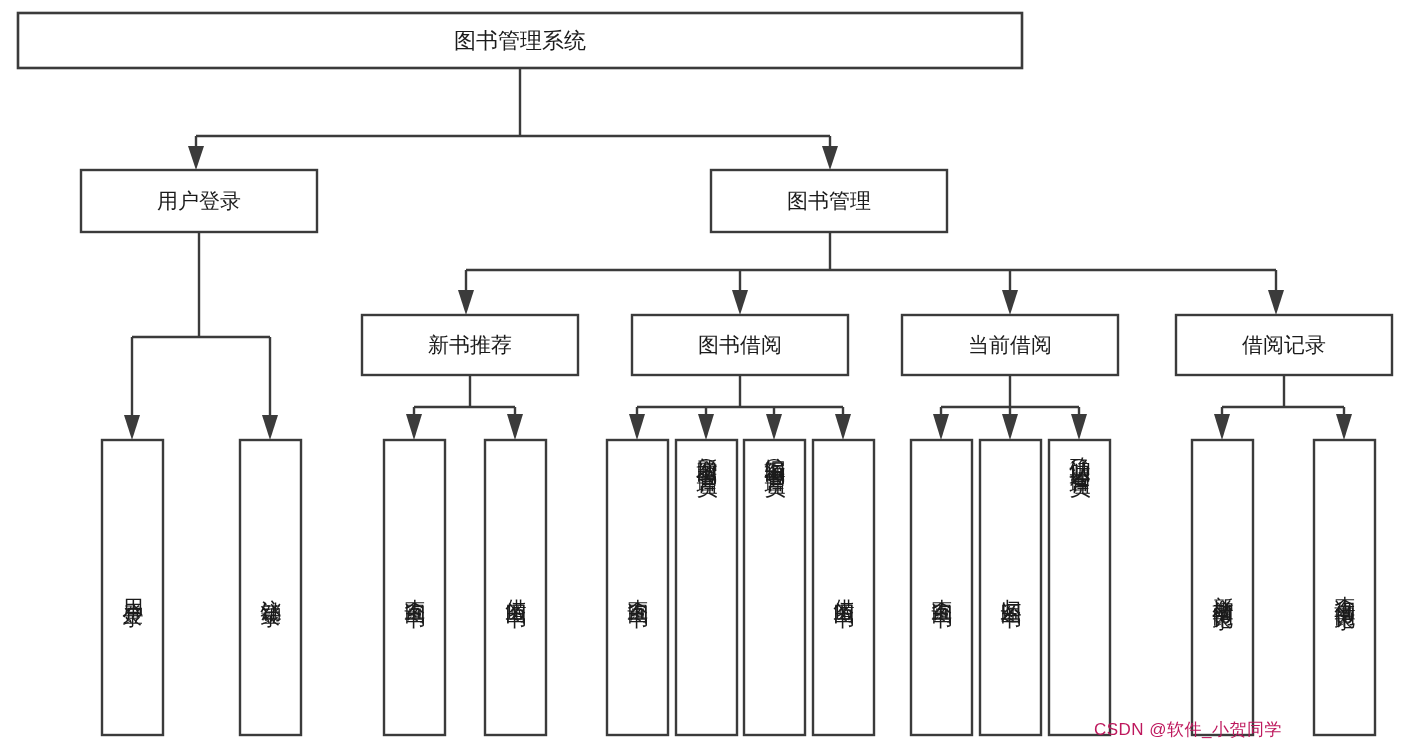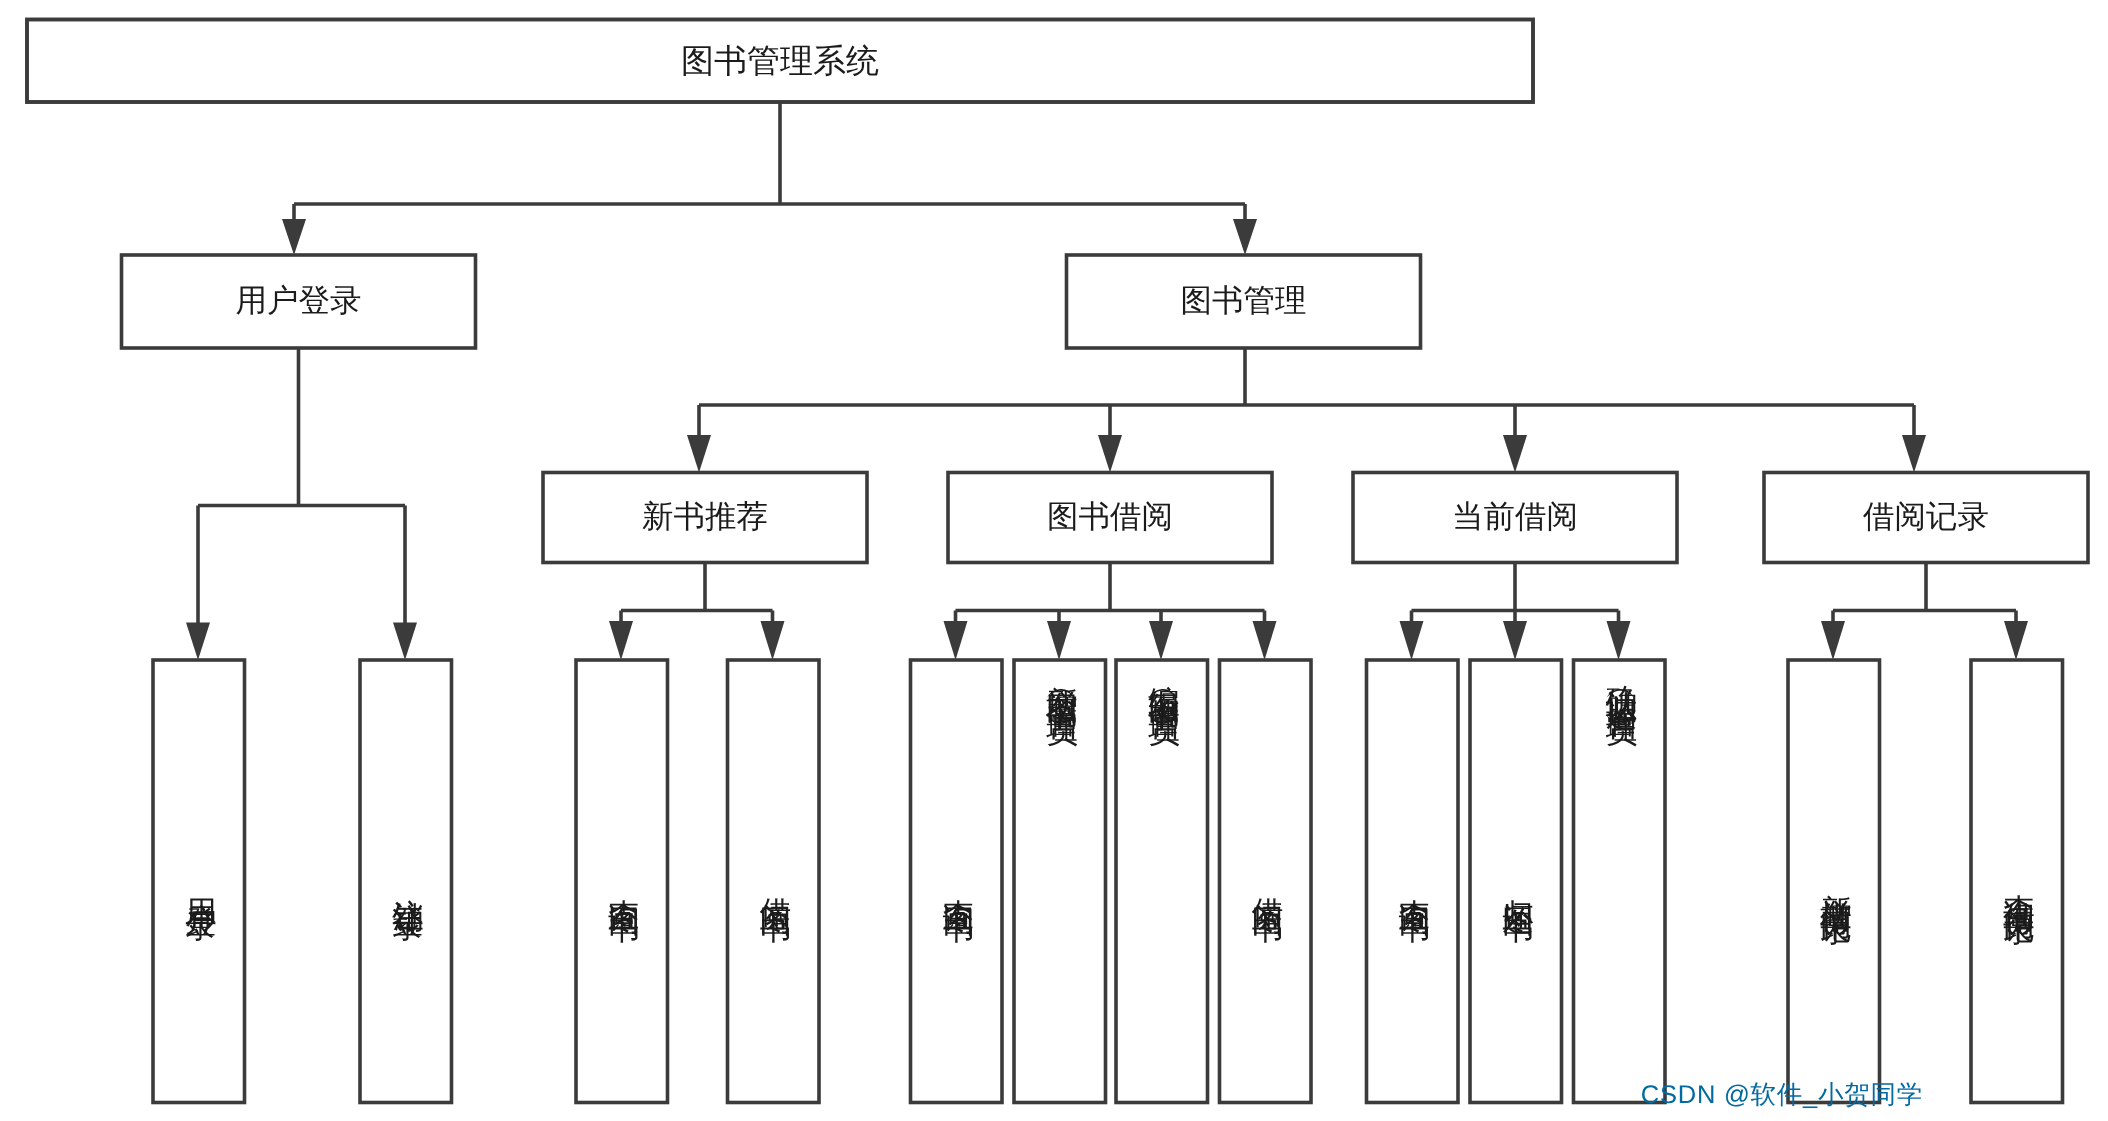--- a/index.html
+++ b/index.html
@@ -72,21 +72,21 @@
     letter-spacing: 3px;
     color: #1b1b1b;
     white-space: nowrap;
   }
   .watermark {
     position: absolute;
     right: 12px;
     bottom: 6px;
     font-family: "Liberation Sans", "DejaVu Sans", sans-serif;
     font-size: 17px;
-    color: #0369a1;
+    color: #be185d;
     letter-spacing: 0.5px;
     user-select: none;
   }
 </style>
 </head>
 <body>
 
 <div id="diagram-root">
 
   <svg class="diagram-canvas" viewBox="0 0 1405 747">

